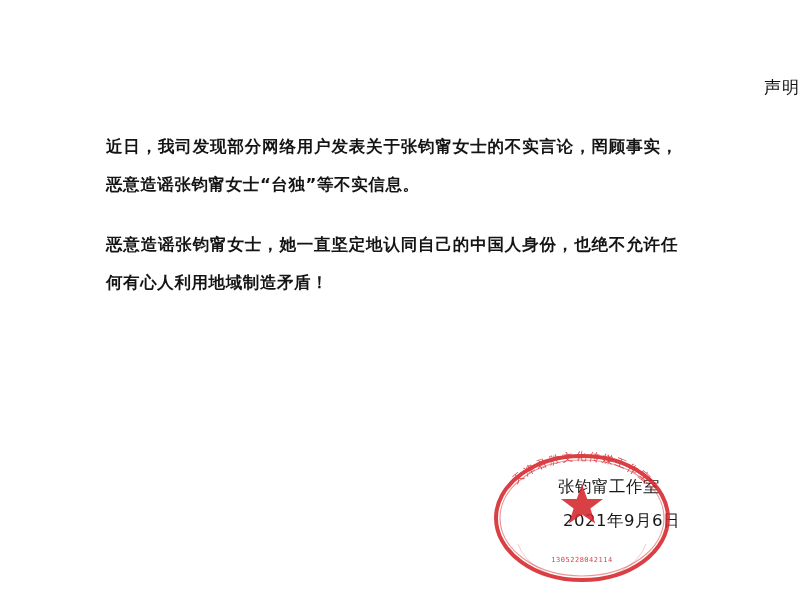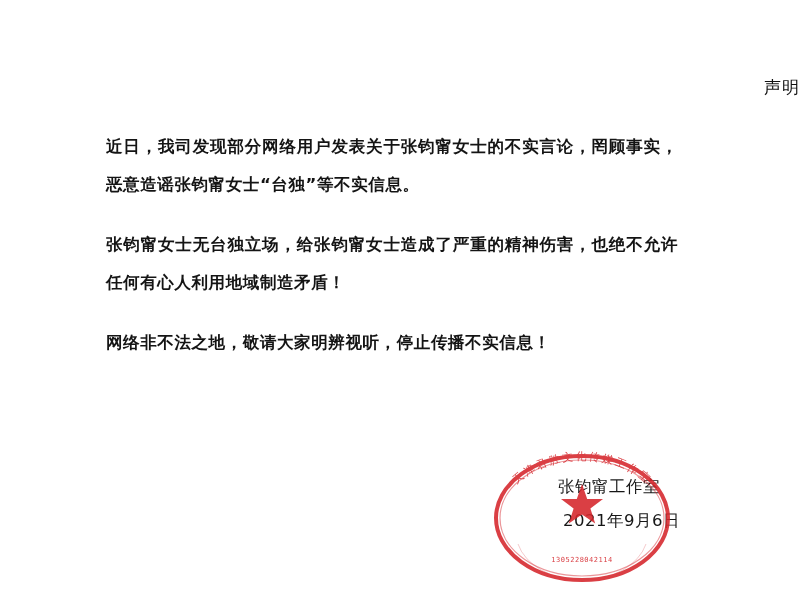--- a/index.html
+++ b/index.html
@@ -98,22 +98,21 @@
 </style>
 </head>
 <body>
 
 <div class="page">
 
   <div class="doc-title">声明</div>
 
   <div class="body-text">
     <p class="para">近日，我司发现部分网络用户发表关于张钧甯女士的不实言论，罔顾事实，恶意造谣张钧甯女士“台独”等不实信息。</p>
-    <p class="para">张钧甯女士无台独立场，给张钧甯女士造成了严重的精神伤害，也绝不允许任何有心人利用地域制造矛盾！</p>
-    <p class="para">网络非不法之地，敬请大家明辨视听，停止传播不实信息！</p>
+    <p class="para">恶意造谣张钧甯女士，她一直坚定地认同自己的中国人身份，也绝不允许任何有心人利用地域制造矛盾！</p>
   </div>
 
   <div class="sign-block">
     <div class="sign-name">张钧甯工作室</div>
     <div class="sign-date">2021年9月6日</div>
   </div>
 
   <div class="seal">
     <svg viewBox="0 0 208 152" xmlns="http://www.w3.org/2000/svg" aria-hidden="true">
       <defs>

